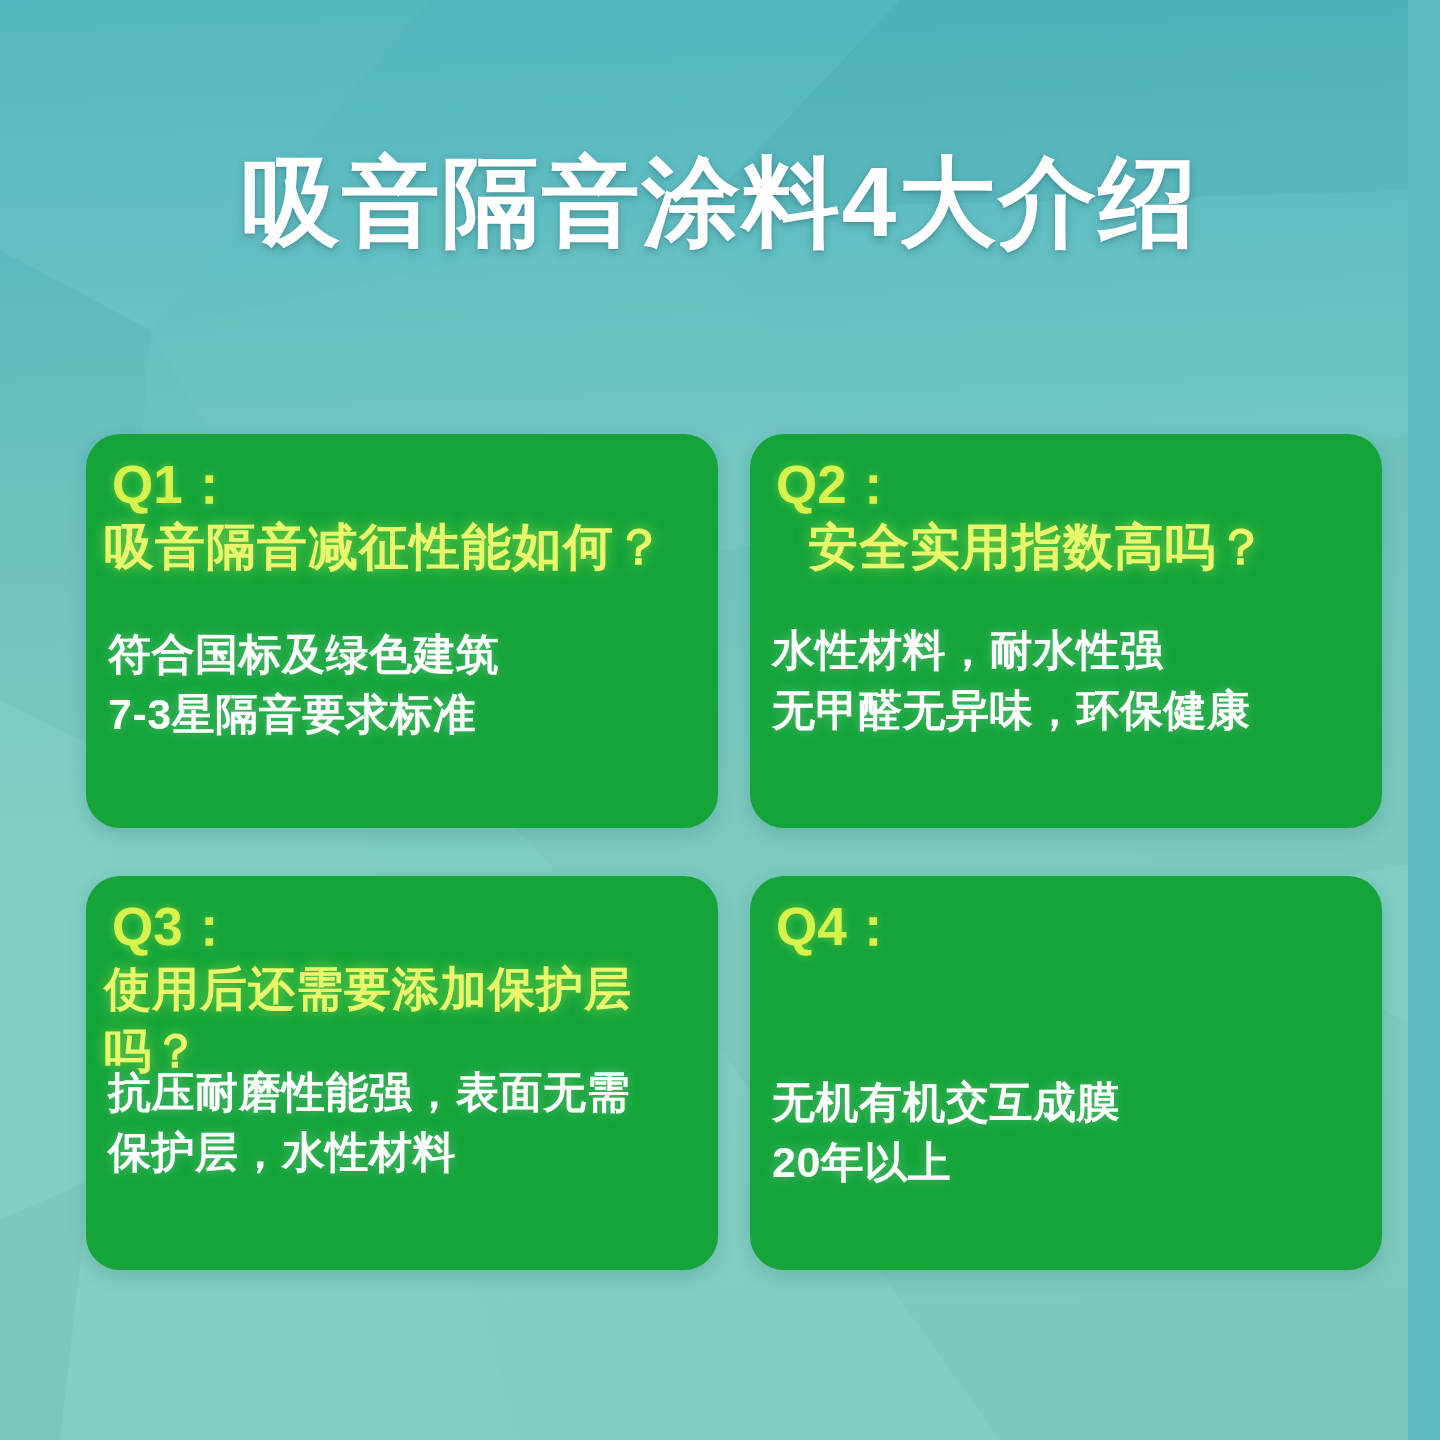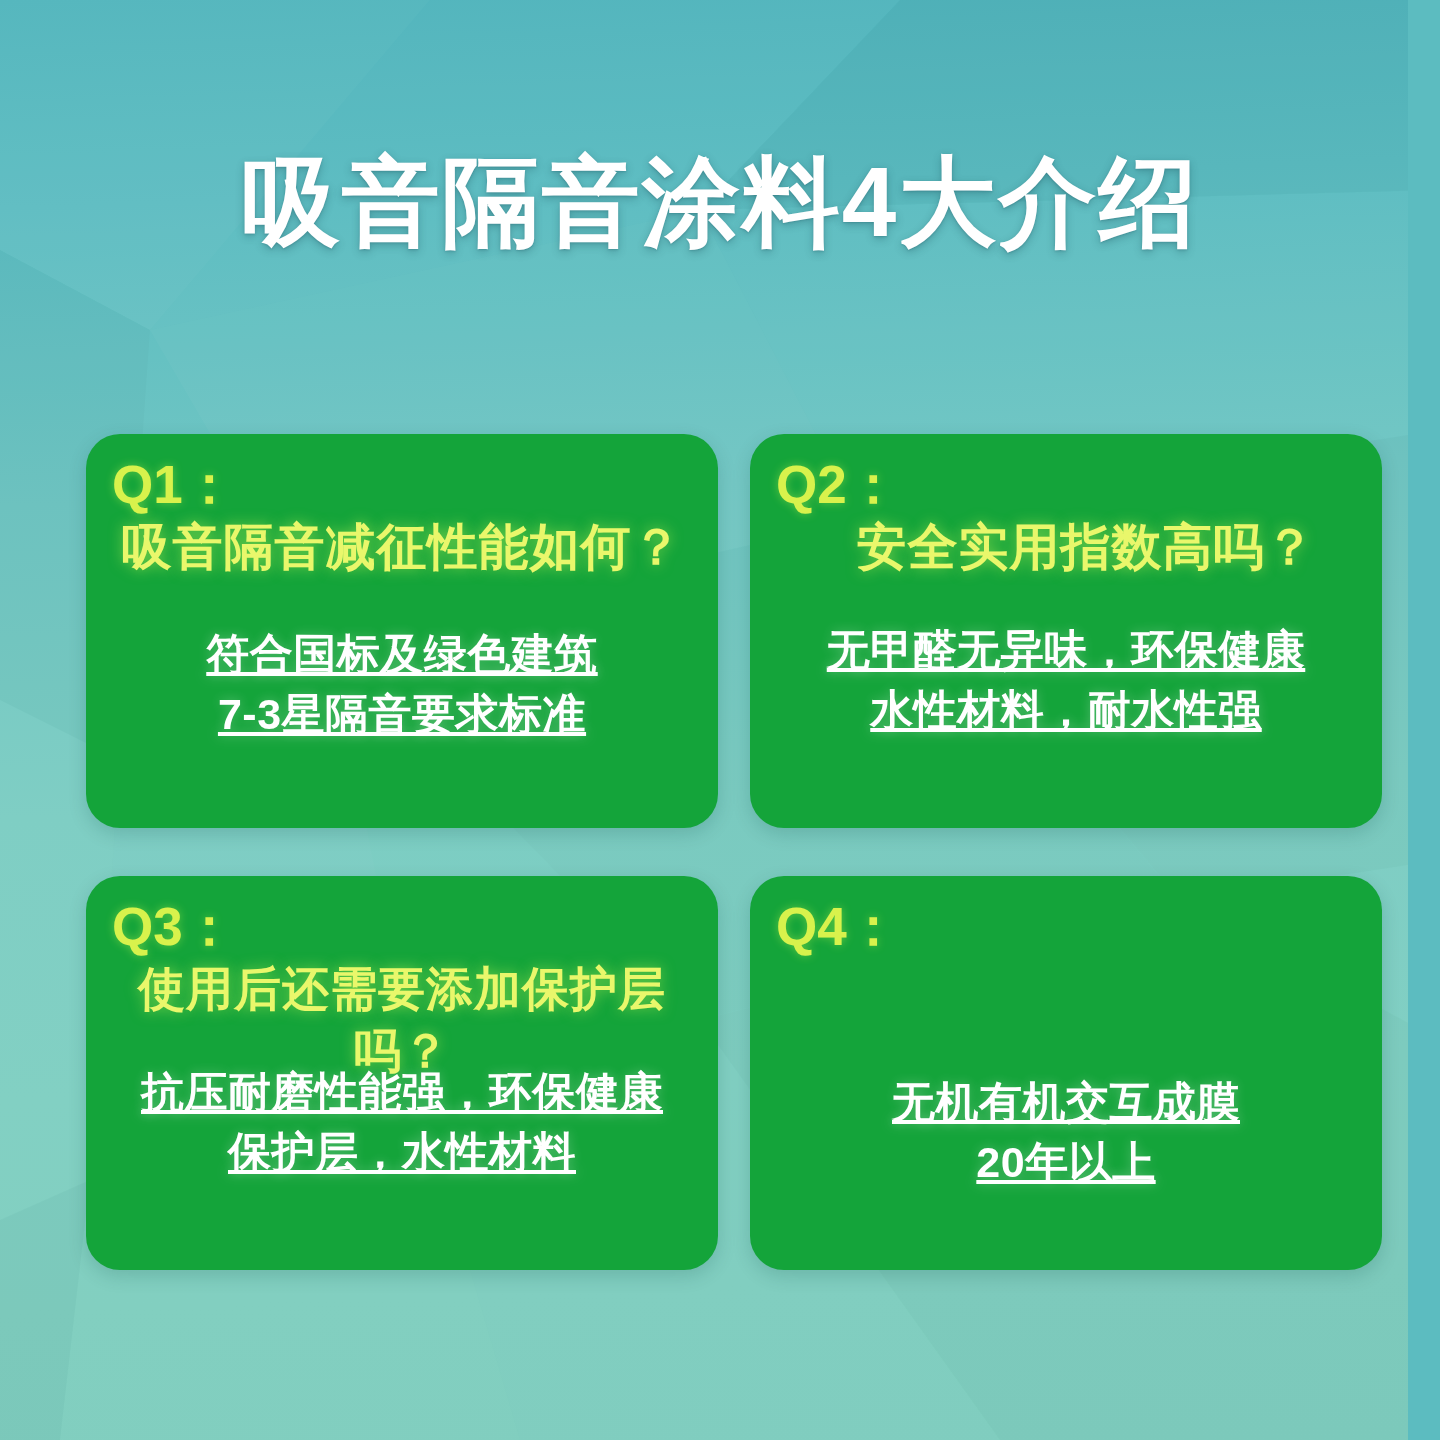--- a/index.html
+++ b/index.html
@@ -95,45 +95,43 @@
     color: #d8f24c;
     letter-spacing: 0px;
     text-shadow: 0 0 10px rgba(190,245,80,0.45);
   }
 
   .q-title {
     position: absolute;
     top: 82px;
     left: 18px;
     right: 18px;
-    text-align: center;
+    text-align: left;
     font-size: 50px;
     line-height: 62px;
     font-weight: 700;
     color: #e9f76b;
     letter-spacing: 1px;
     text-shadow: 0 0 14px rgba(205,250,90,0.55);
   }
   .card.c2 .q-title,
   .card.c4 .q-title { padding-left: 40px; }
   .card.c3 .q-title { font-size: 47px; }
 
   .q-body {
     position: absolute;
     top: 190px;
     left: 22px;
     right: 22px;
-    text-align: center;
     font-size: 43px;
     line-height: 60px;
     font-weight: 700;
     color: #ffffff;
     letter-spacing: 0.5px;
     text-shadow: 0 0 12px rgba(255,255,255,0.28);
-    text-decoration: underline;
   }
   .q-body .line { display: block; white-space: nowrap; }
   .card.c4 .q-body { top: 196px; }
   .card.c2 .q-body { top: 186px; }
   .card.c3 .q-body { top: 186px; }
 </style>
 </head>
 <body>
 
 <div id="poster">
@@ -168,30 +166,30 @@
       <div class="q-body">
         <span class="line">符合国标及绿色建筑</span>
         <span class="line">7-3星隔音要求标准</span>
       </div>
     </div>
 
     <div class="card c2">
       <div class="q-label">Q2：</div>
       <div class="q-title">安全实用指数高吗？</div>
       <div class="q-body">
+        <span class="line">水性材料，耐水性强</span>
         <span class="line">无甲醛无异味，环保健康</span>
-        <span class="line">水性材料，耐水性强</span>
       </div>
     </div>
 
     <div class="card c3">
       <div class="q-label">Q3：</div>
       <div class="q-title">使用后还需要添加保护层吗？</div>
       <div class="q-body">
-        <span class="line">抗压耐磨性能强，环保健康</span>
+        <span class="line">抗压耐磨性能强，表面无需</span>
         <span class="line">保护层，水性材料</span>
       </div>
     </div>
 
     <div class="card c4">
       <div class="q-label">Q4：</div>
       <div class="q-body">
         <span class="line">无机有机交互成膜</span>
         <span class="line">20年以上</span>
       </div>

